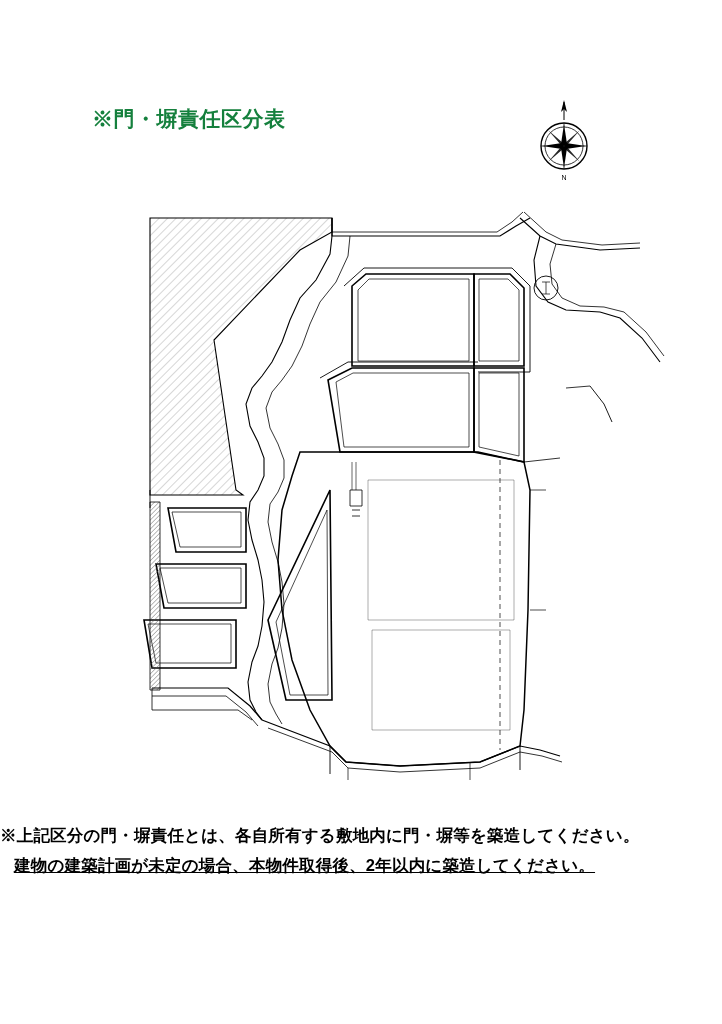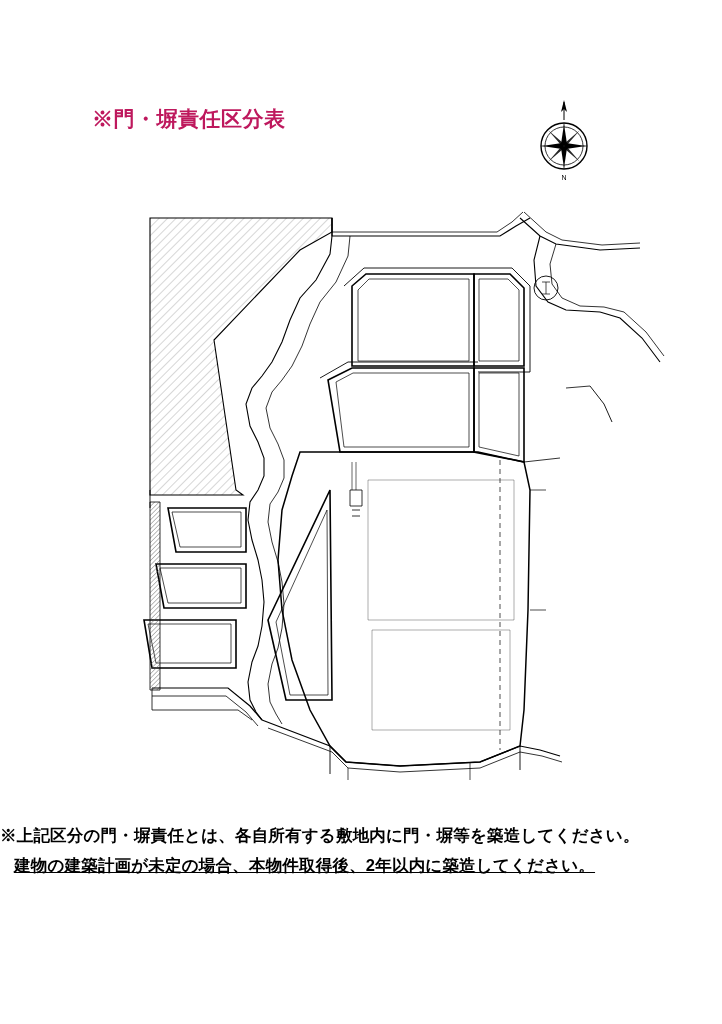--- a/index.html
+++ b/index.html
@@ -23,21 +23,21 @@
   }
   
   #doc-title {
     position: absolute;
     left: 92px;
     top: 105px;
     font-size: 21px;
     font-weight: bold;
     letter-spacing: 0.5px;
     white-space: nowrap;
-    color: #be185d;
+    color: #15803d;
   }
   
   #compass {
     position: absolute;
     left: 532px;
     top: 100px;
     width: 64px;
     height: 86px;
   }
   

